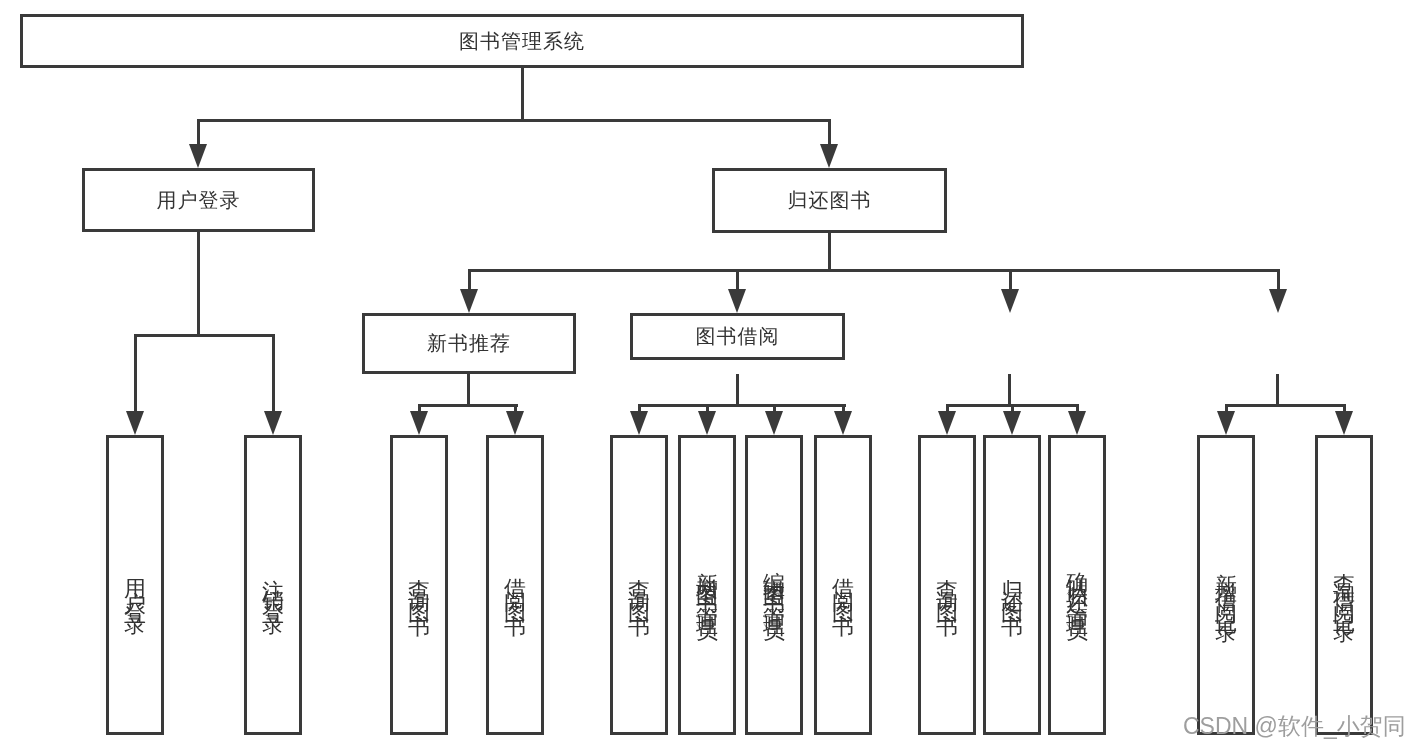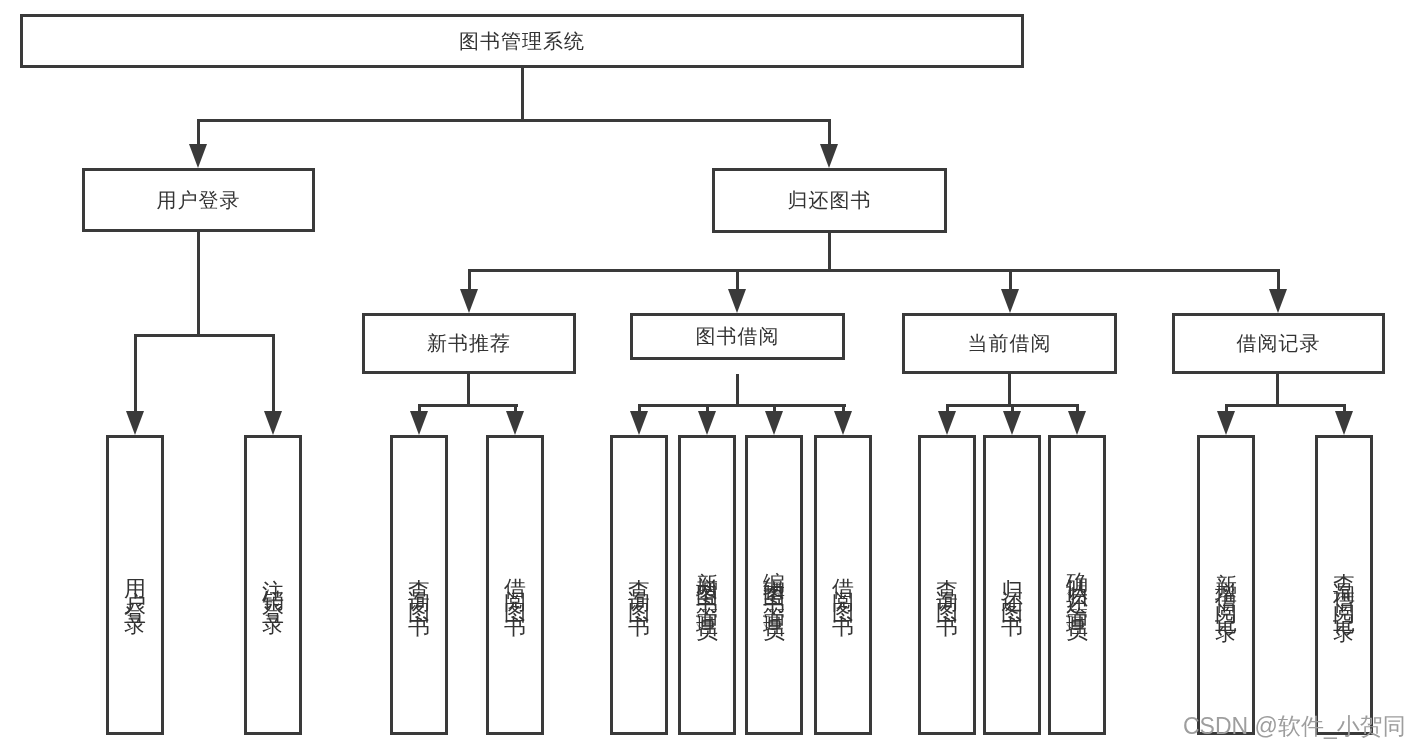--- a/index.html
+++ b/index.html
@@ -88,22 +88,20 @@
   <div class="a" style="left:460px;top:289px;"></div>
   <div class="v" style="left:736px;top:269px;height:23px;"></div>
   <div class="a" style="left:728px;top:289px;"></div>
   <div class="v" style="left:1009px;top:269px;height:23px;"></div>
   <div class="a" style="left:1001px;top:289px;"></div>
   <div class="v" style="left:1277px;top:269px;height:23px;"></div>
   <div class="a" style="left:1269px;top:289px;"></div>
 
   <div class="node" style="left:362px;top:313px;width:214px;height:61px;">新书推荐</div>
   <div class="node" style="left:630px;top:313px;width:215px;height:47px;">图书借阅</div>
-  <div class="node" style="left:902px;top:313px;width:215px;height:61px;">当前借阅</div>
-  <div class="node" style="left:1172px;top:313px;width:213px;height:61px;">借阅记录</div>
 
   <div class="v" style="left:467px;top:374px;height:32px;"></div>
   <div class="h" style="left:418px;top:404px;width:100px;"></div>
   <div class="v" style="left:418px;top:404px;height:12px;"></div>
   <div class="a" style="left:410px;top:411px;"></div>
   <div class="v" style="left:514px;top:404px;height:12px;"></div>
   <div class="a" style="left:506px;top:411px;"></div>
 
   <div class="v" style="left:736px;top:374px;height:32px;"></div>
   <div class="h" style="left:638px;top:404px;width:208px;"></div>

